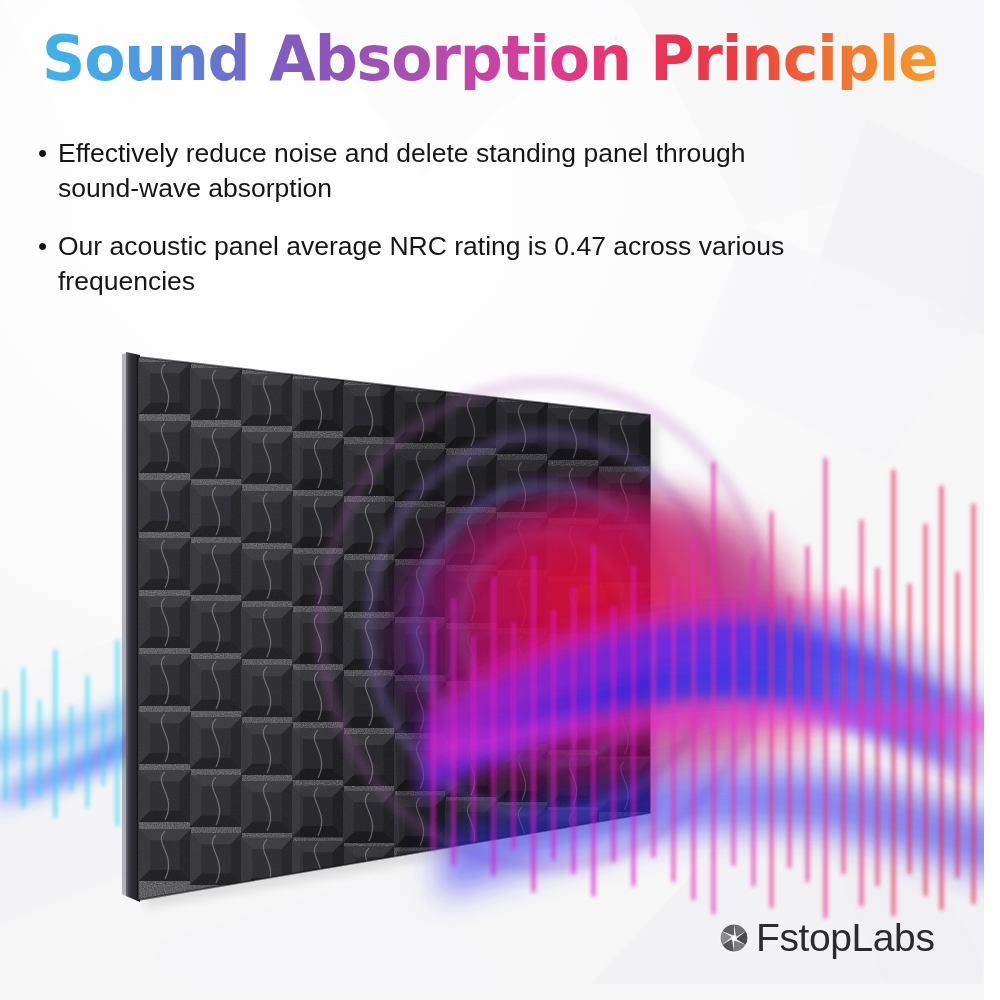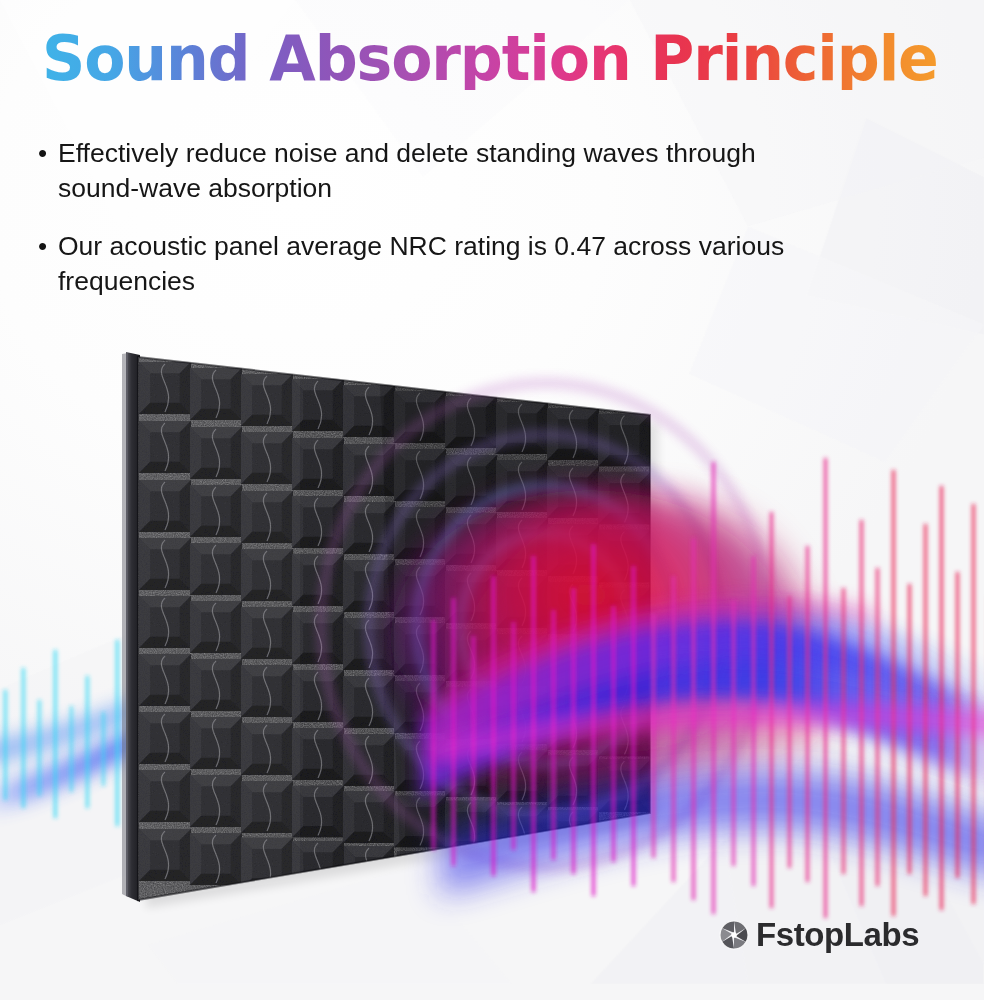--- a/index.html
+++ b/index.html
@@ -60,21 +60,21 @@
 
   
   #panel-wrap{position:absolute;left:0;top:0;width:1000px;height:1000px;}
 
   
   #logo{
     position:absolute;left:718px;top:916px;
     display:flex;align-items:center;gap:6px;
   }
   #logo .logo-text{
-    font-size:33px;font-weight:700;color:#2b2b2d;
+    font-size:39px;font-weight:400;color:#2b2b2d;
     letter-spacing:-0.4px;
     font-family:"Liberation Sans","DejaVu Sans",sans-serif;
   }
   #logo .logo-mark{width:32px;height:32px;display:block;}
 </style>
 </head>
 <body>
 
 <div id="stage">
 
@@ -97,21 +97,21 @@
       <polygon points="600,1000 860,720 1000,980 1000,1000" fill="#ececf1" opacity=".5"></polygon>
       <polygon points="150,960 420,880 520,1000 180,1000" fill="#f4f4f7" opacity=".45"></polygon>
       <polygon points="840,860 1000,790 1000,1000 900,1000" fill="#e8e8ee" opacity=".45"></polygon>
     </g>
   </svg>
 
   <div id="title">Sound Absorption Principle</div>
 
   <div class="bullet-row" id="bullet-0">
     <span class="dot">•</span>
-    <span class="btext">Effectively reduce noise and delete standing waves through sound-wave absorption</span>
+    <span class="btext">Effectively reduce noise and delete standing panel through sound-wave absorption</span>
   </div>
   <div class="bullet-row" id="bullet-1">
     <span class="dot">•</span>
     <span class="btext">Our acoustic panel average NRC rating is 0.47 across various frequencies</span>
   </div>
 
   <svg id="panel-wrap" viewBox="0 0 1000 1000">
     <defs>
 
       <filter id="foamNoise" x="-10%" y="-10%" width="120%" height="120%">

